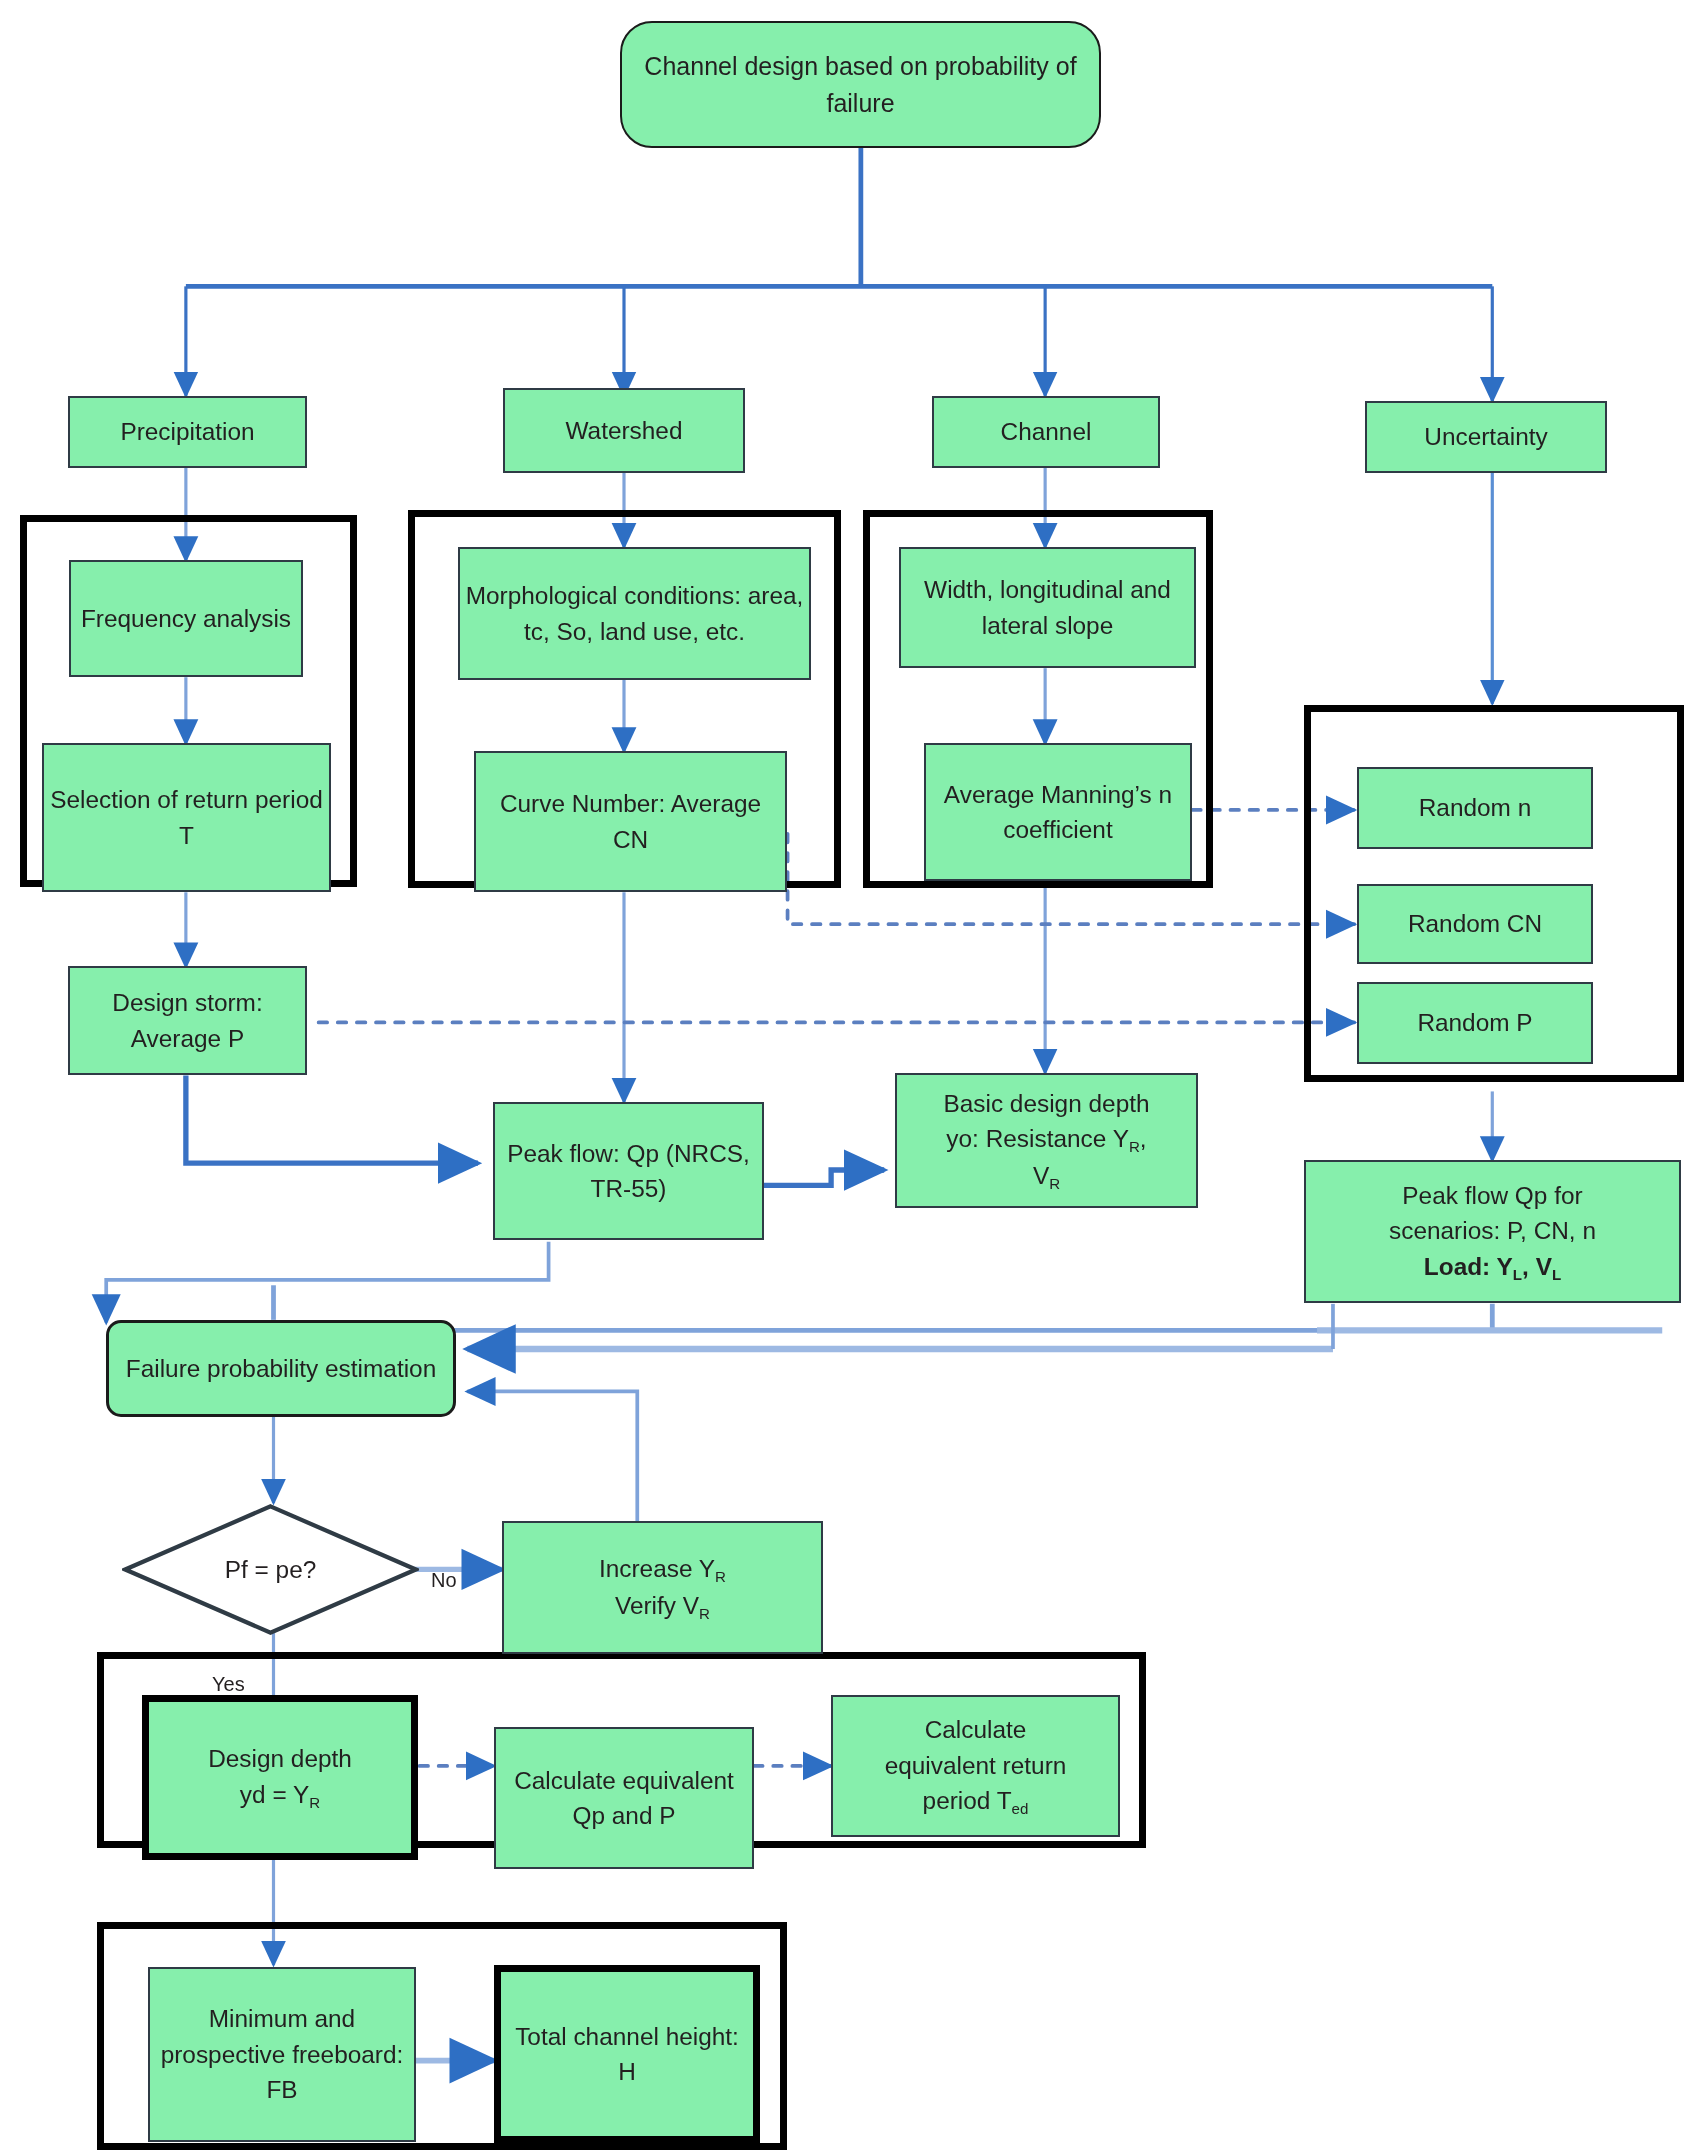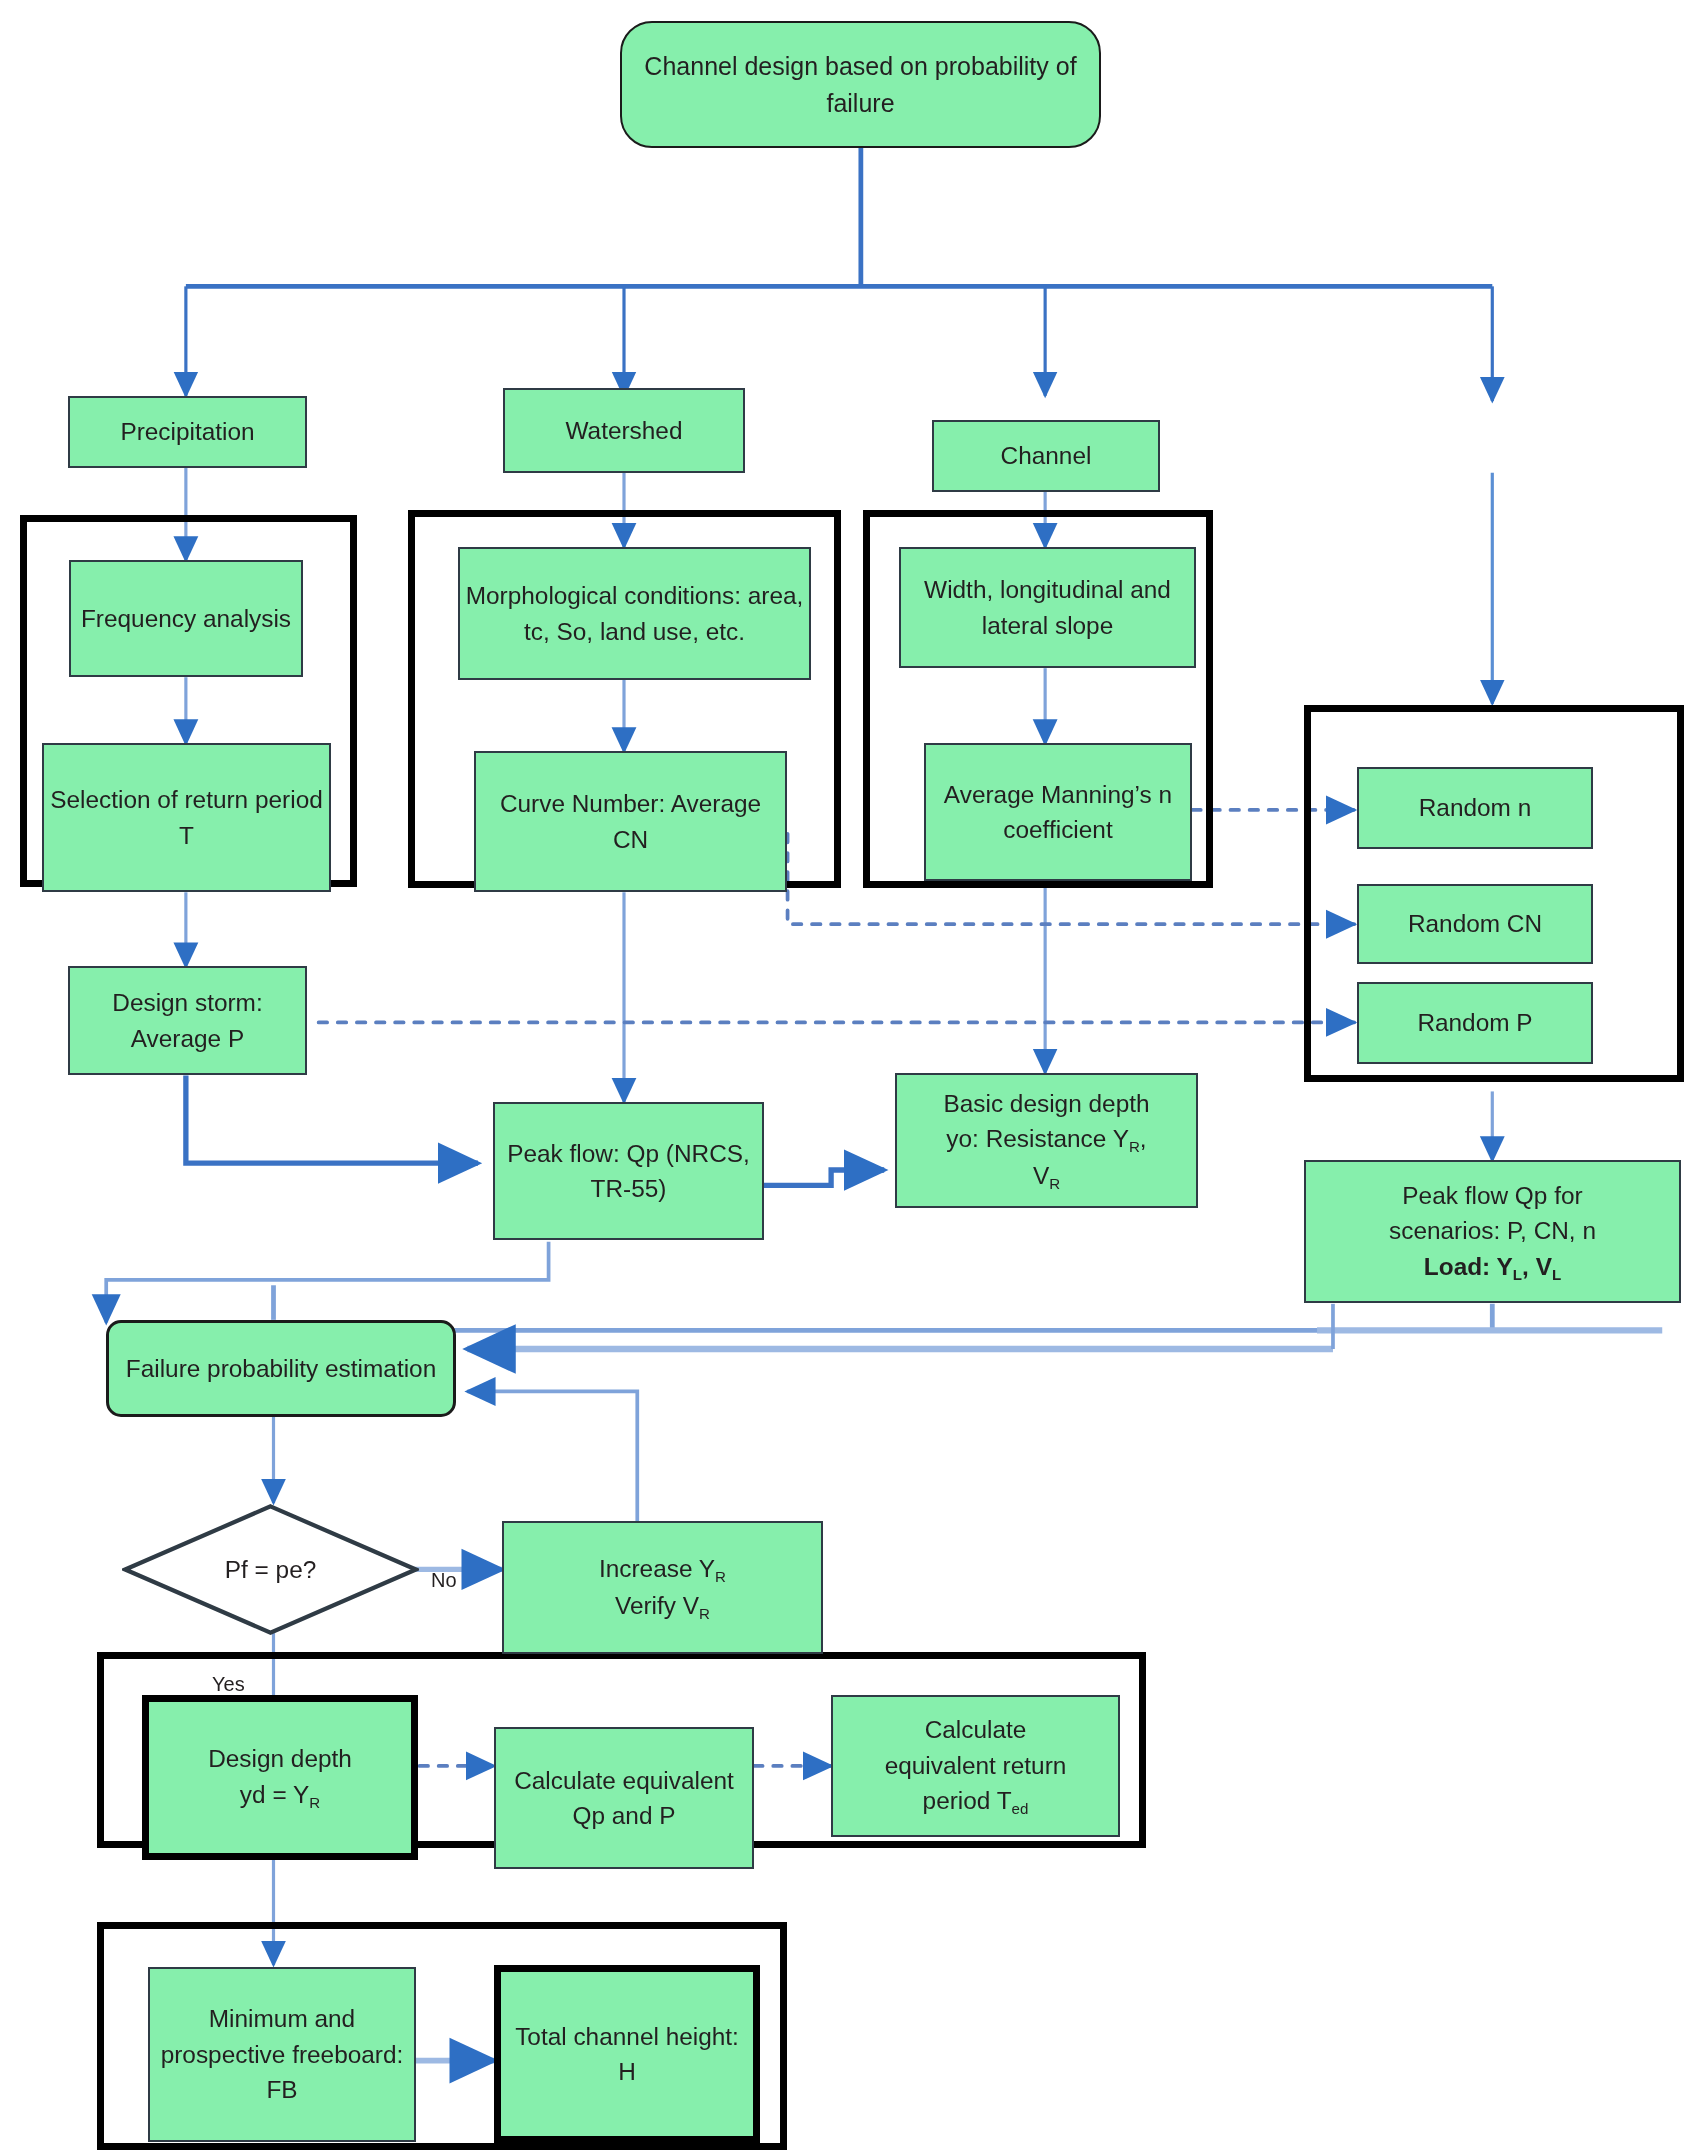--- a/index.html
+++ b/index.html
@@ -204,24 +204,27 @@
   </div>
 
   <div class="node thin" style="left:68px; top:396px; width:239px; height:72px;">
     <span>Precipitation</span>
   </div>
 
   <div class="node thin" style="left:503px; top:388px; width:242px; height:85px;">
     <span>Watershed</span>
   </div>
 
-  <div class="node thin" style="left:932px; top:396px; width:228px; height:72px;margin-top:24px;">
+  <div class="node thin" style="left:932px; top:396px; width:228px; height:72px;">
     <span>Channel</span>
   </div>
 
+  <div class="node thin" style="left:1365px; top:401px; width:242px; height:72px;">
+    <span>Uncertainty</span>
+  </div>
 
   <div class="node thin" style="left:69px; top:560px; width:234px; height:117px;">
     <span>Frequency analysis</span>
   </div>
 
   <div class="node thin" style="left:42px; top:743px; width:289px; height:149px;">
     <span>Selection of return period T</span>
   </div>
 
   <div class="node thin" style="left:458px; top:547px; width:353px; height:133px;">

